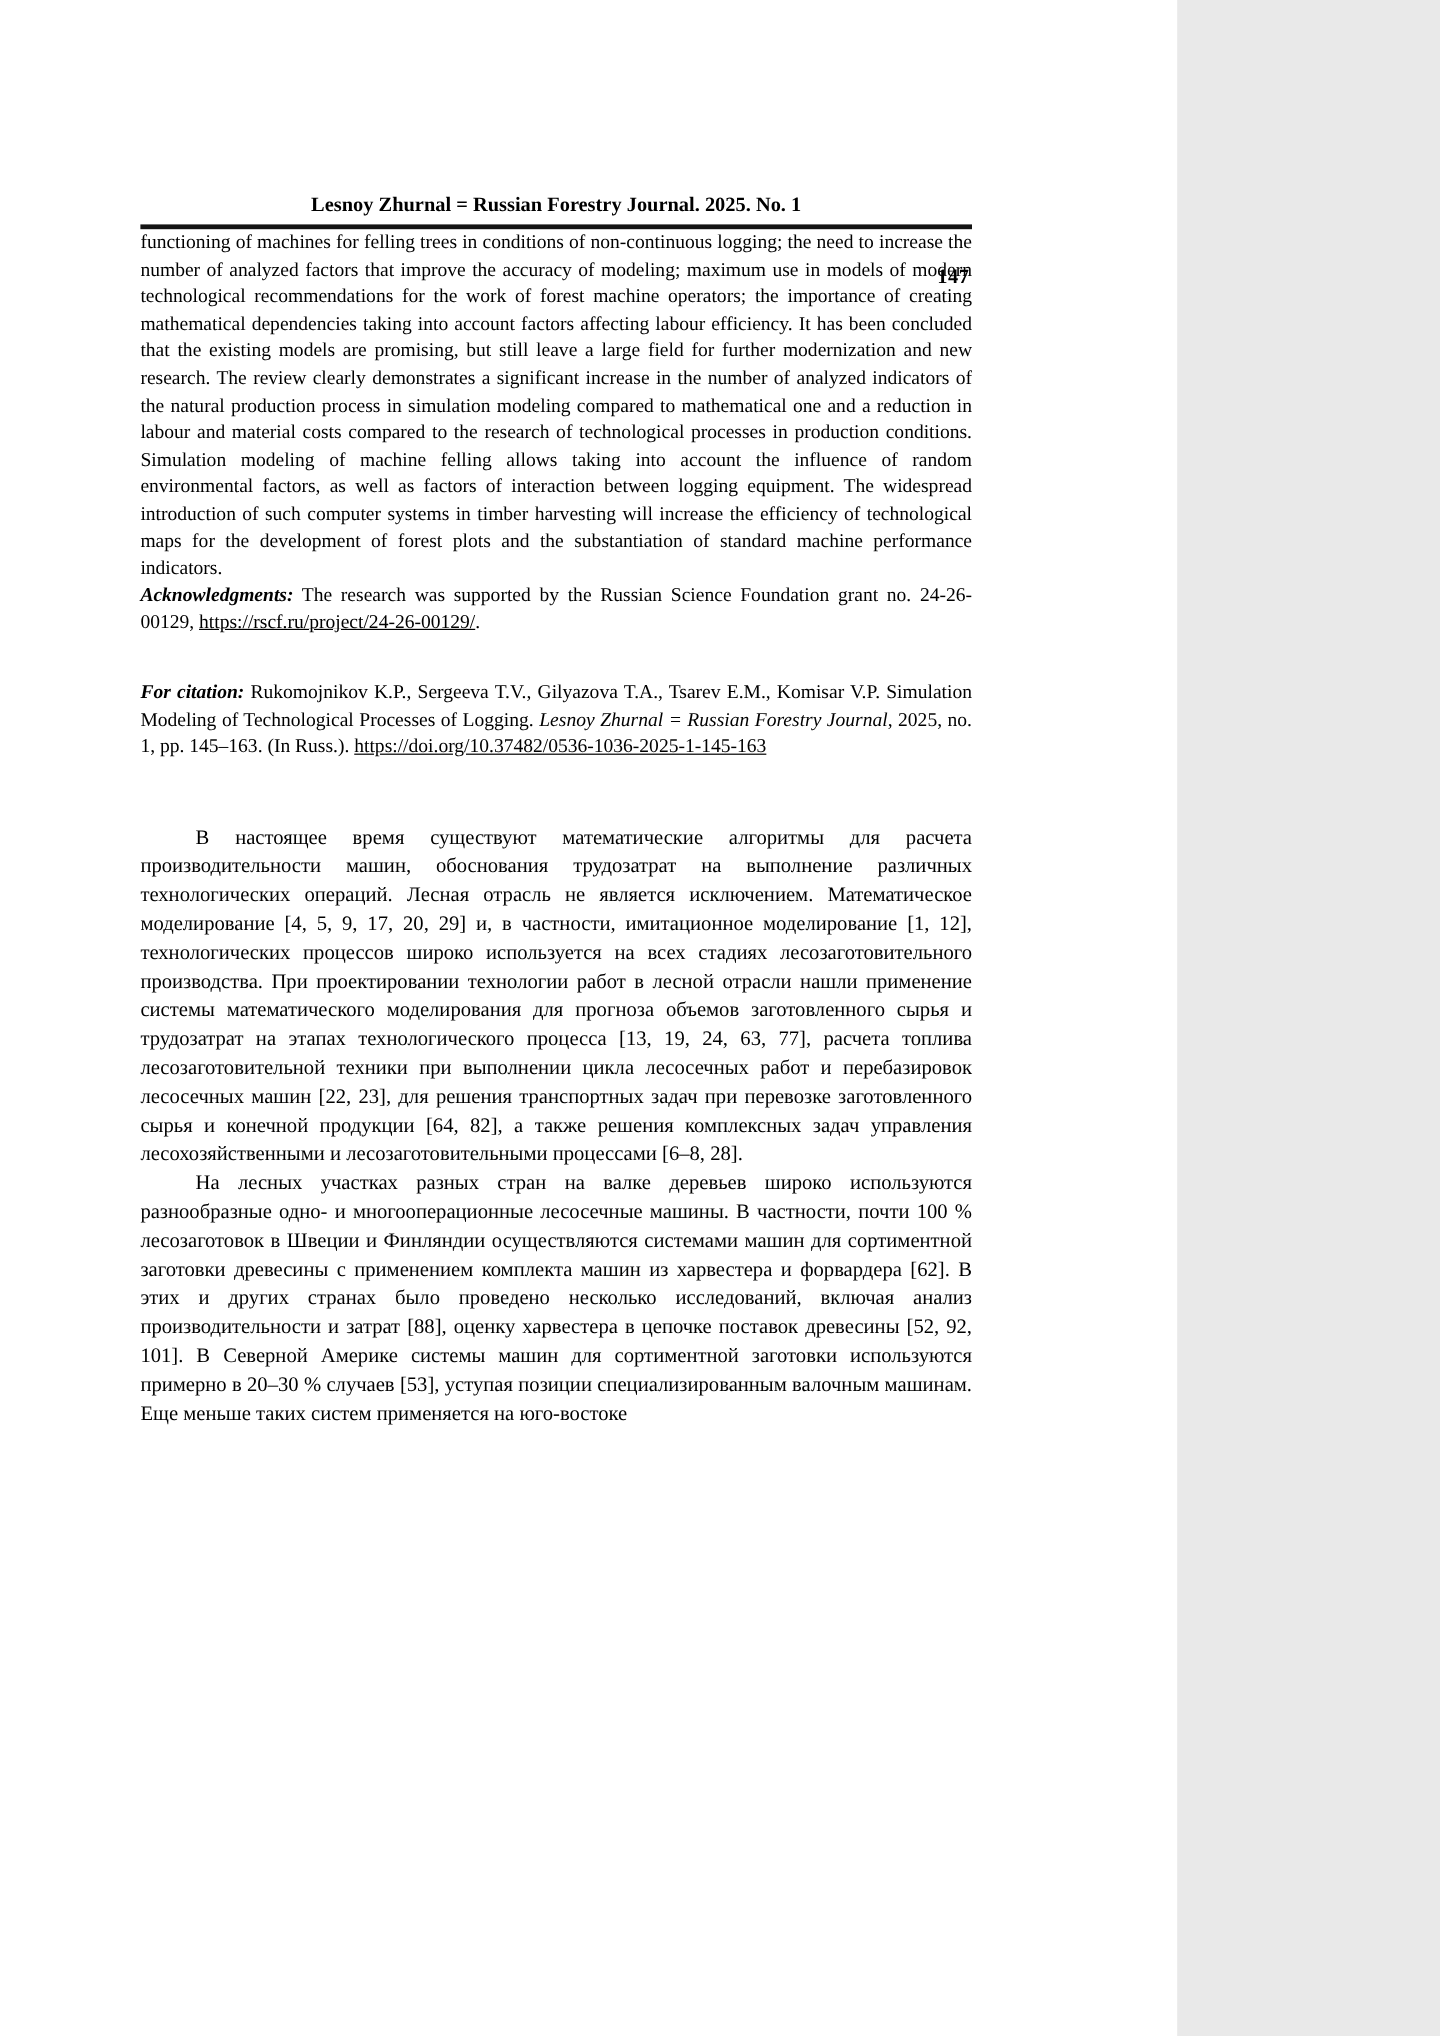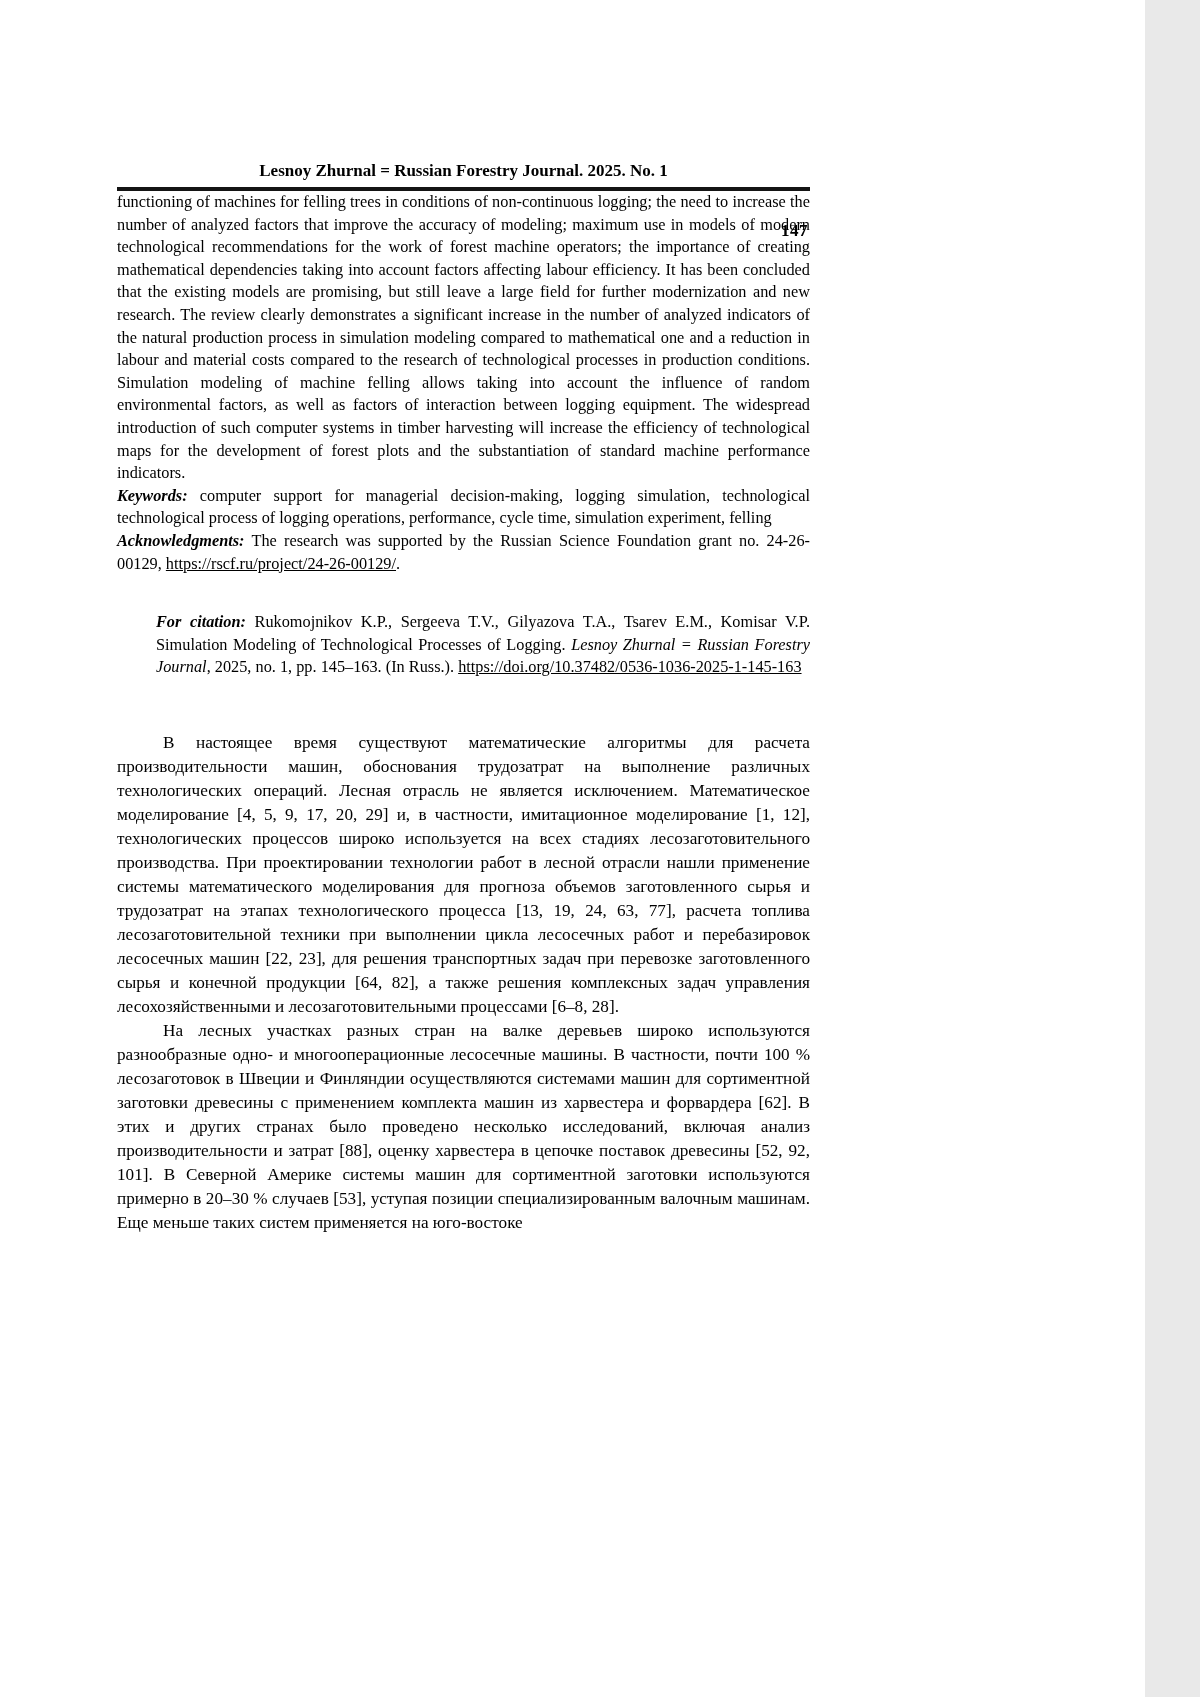--- a/index.html
+++ b/index.html
@@ -7,21 +7,21 @@
   body {
     width: 1200px;
     height: 1697px;
     position: relative;
     font-family: "Liberation Serif", serif;
     color: #000;
   }
   .page {
     position: absolute;
     left: 0; top: 0;
-    width: 1145px;
+    width: 981px;
     height: 1697px;
     background: #ffffff;
   }
   .content {
     position: absolute;
     left: 117px;
     top: 160px;
     width: 693px;
   }
   .running-head {
@@ -44,21 +44,21 @@
     margin-top: 5px;
     height: 4px;
     background: #141414;
   }
   .en {
     font-size: 16.3px;
     line-height: 22.6px;
     text-align: justify;
   }
   .abstract { }
-  .citation-block { margin-top: 36px; margin-left: 39px; }
+  .citation-block { margin-top: 36px; }
   .ru {
     font-size: 17.2px;
     line-height: 24px;
     text-align: justify;
     text-indent: 46px;
   }
   .ru-first { margin-top: 52px; }
   .bi { font-weight: bold; font-style: italic; }
   .it { font-style: italic; }
   a.link {
@@ -76,21 +76,20 @@
 
     <div class="running-head">
       <span>Lesnoy Zhurnal = Russian Forestry Journal.  2025.  No. 1</span>
       <span class="page-number">147</span>
     </div>
 
     <div class="header-rule"></div>
 
     <p class="en abstract">functioning of machines for felling trees in conditions of non-continuous logging; the need to increase the number of analyzed factors that improve the accuracy of modeling; maximum use in models of modern technological recommendations for the work of forest machine operators; the importance of creating mathematical dependencies taking into account factors affecting labour efficiency. It has been concluded that the existing models are promising, but still leave a large field for further modernization and new research. The review clearly demonstrates a significant increase in the number of analyzed indicators of the natural production process in simulation modeling compared to mathematical one and a reduction in labour and material costs compared to the research of technological processes in production conditions. Simulation modeling of machine felling allows taking into account the influence of random environmental factors, as well as factors of interaction between logging equipment. The widespread introduction of such computer systems in timber harvesting will increase the efficiency of technological maps for the development of forest plots and the substantiation of standard machine performance indicators.</p>
 
-    <p class="en"><span class="bi">Keywords:</span> <span>computer support for managerial decision-making, logging simulation, technological technological process of logging operations, performance, cycle time, simulation experiment, felling</span></p>
 
     <p class="en"><span class="bi">Acknowledgments:</span> <span>The research was supported by the Russian Science Foundation grant no. 24-26-00129,</span> <a class="link">https://rscf.ru/project/24-26-00129/</a><span>.</span></p>
 
     <p class="en citation-block"><span class="bi">For citation:</span> <span>Rukomojnikov K.P., Sergeeva T.V., Gilyazova T.A., Tsarev E.M., Komisar V.P. Simulation Modeling of Technological Processes of Logging.</span> <span class="it">Lesnoy Zhurnal = Russian Forestry Journal</span><span>, 2025, no. 1, pp. 145–163. (In Russ.).</span> <a class="link">https://doi.org/10.37482/0536-1036-2025-1-145-163</a></p>
 
     <p class="ru ru-first">В настоящее время существуют математические алгоритмы для расчета производительности машин, обоснования трудозатрат на выполнение различных технологических операций. Лесная отрасль не является исключением. Математическое моделирование [4, 5, 9, 17, 20, 29] и, в частности, имитационное моделирование [1, 12], технологических процессов широко используется на всех стадиях лесозаготовительного производства. При проектировании технологии работ в лесной отрасли нашли применение системы математического моделирования для прогноза объемов заготовленного сырья и трудозатрат на этапах технологического процесса [13, 19, 24, 63, 77], расчета топлива лесозаготовительной техники при выполнении цикла лесосечных работ и перебазировок лесосечных машин [22, 23], для решения транспортных задач при перевозке заготовленного сырья и конечной продукции [64, 82], а также решения комплексных задач управления лесохозяйственными и лесозаготовительными процессами [6–8, 28].</p>
 
     <p class="ru">На лесных участках разных стран на валке деревьев широко используются разнообразные одно- и многооперационные лесосечные машины. В частности, почти 100 % лесозаготовок в Швеции и Финляндии осуществляются системами машин для сортиментной заготовки древесины с применением комплекта машин из харвестера и форвардера [62]. В этих и других странах было проведено несколько исследований, включая анализ производительности и затрат [88], оценку харвестера в цепочке поставок древесины [52, 92, 101]. В Северной Америке системы машин для сортиментной заготовки используются примерно в 20–30 % случаев [53], уступая позиции специализированным валочным машинам. Еще меньше таких систем применяется на юго-востоке</p>
 
   </div>

